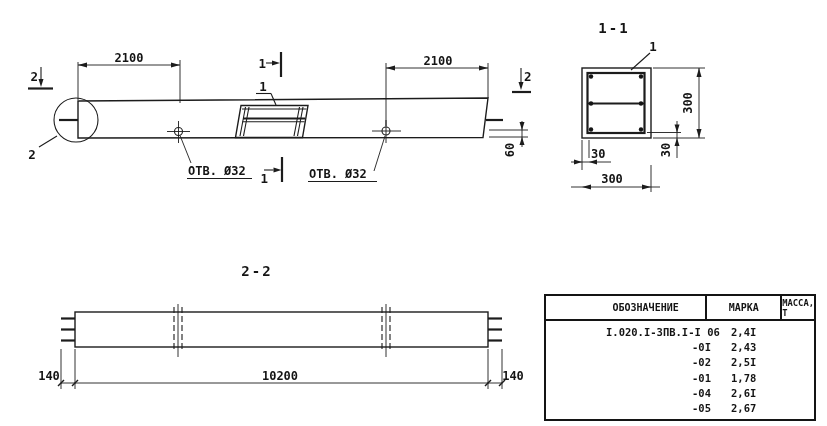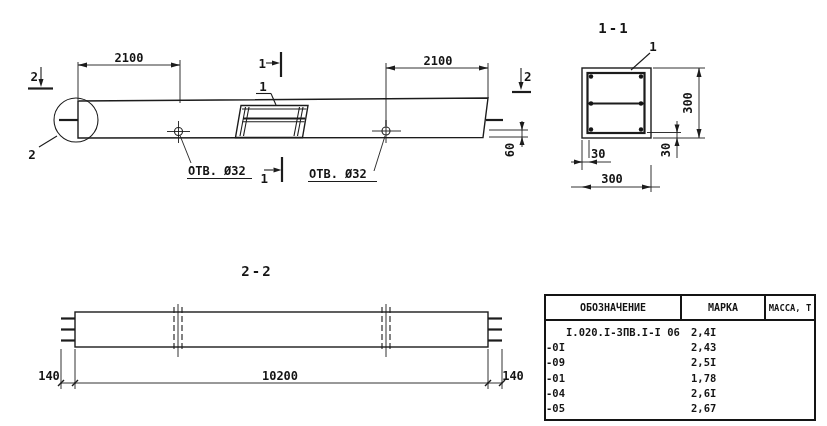--- a/index.html
+++ b/index.html
@@ -13,26 +13,26 @@
   .ttl{font-size:14px;letter-spacing:2px;}
   .ln{stroke:#1c1c1c;fill:none;}
   .w09{stroke-width:0.9;} .w1{stroke-width:1.1;} .w13{stroke-width:1.4;} .w22{stroke-width:2.2;}
   .dash{stroke-dasharray:6 3;}
   .ar{fill:#1c1c1c;stroke:none;}
   
   #spec{position:absolute;left:544px;top:294px;width:272px;height:127px;
         border:2px solid #141414;box-sizing:border-box;color:#141414;}
   .hdr{position:absolute;left:0;top:0;right:0;height:23px;border-bottom:2px solid #141414;display:flex;}
   .hcell{display:flex;align-items:center;justify-content:center;font-weight:bold;font-size:10px;}
-  .c1{width:134px;} .c2{width:86px;border-left:2px solid #141414;border-right:2px solid #141414;box-sizing:border-box;} .c3{flex:1;}
+  .c1{width:134px;margin-left:40px;} .c2{width:86px;border-left:2px solid #141414;border-right:2px solid #141414;box-sizing:border-box;} .c3{flex:1;}
   .h3t{font-size:8.8px;}
   .bodyrows{position:absolute;left:0;top:25px;right:0;bottom:0;display:flex;}
   .colbox{padding-top:4px;}
   .r{height:15.2px;line-height:15.2px;font-size:10.5px;font-weight:bold;white-space:nowrap;}
-  .d1{padding-right:9px;}
+  .d1{text-align:right;padding-right:9px;}
   .d1first{text-align:left;padding-left:20px;padding-right:0;}
   .d2{padding-left:5px;}
   .d3{padding-left:11px;}
 </style>
 </head>
 <body>
 
 <div id="stage">
 <svg width="827" height="426" viewBox="0 0 827 426">
 
@@ -235,21 +235,21 @@
 <div id="spec">
   <div class="hdr">
     <div class="hcell c1">ОБОЗНАЧЕНИЕ</div>
     <div class="hcell c2">МАРКА</div>
     <div class="hcell c3 h3t">МАССА, Т</div>
   </div>
   <div class="bodyrows">
     <div class="c1 colbox">
       <div class="r d1 d1first">I.020.I-3ПВ.I-I 06</div>
       <div class="r d1">-0I</div>
-      <div class="r d1">-09</div>
+      <div class="r d1">-02</div>
       <div class="r d1">-01</div>
       <div class="r d1">-04</div>
       <div class="r d1">-05</div>
     </div>
     <div class="c3 colbox">
       <div class="r d3">2,4I</div>
       <div class="r d3">2,43</div>
       <div class="r d3">2,5I</div>
       <div class="r d3">1,78</div>
       <div class="r d3">2,6I</div>

